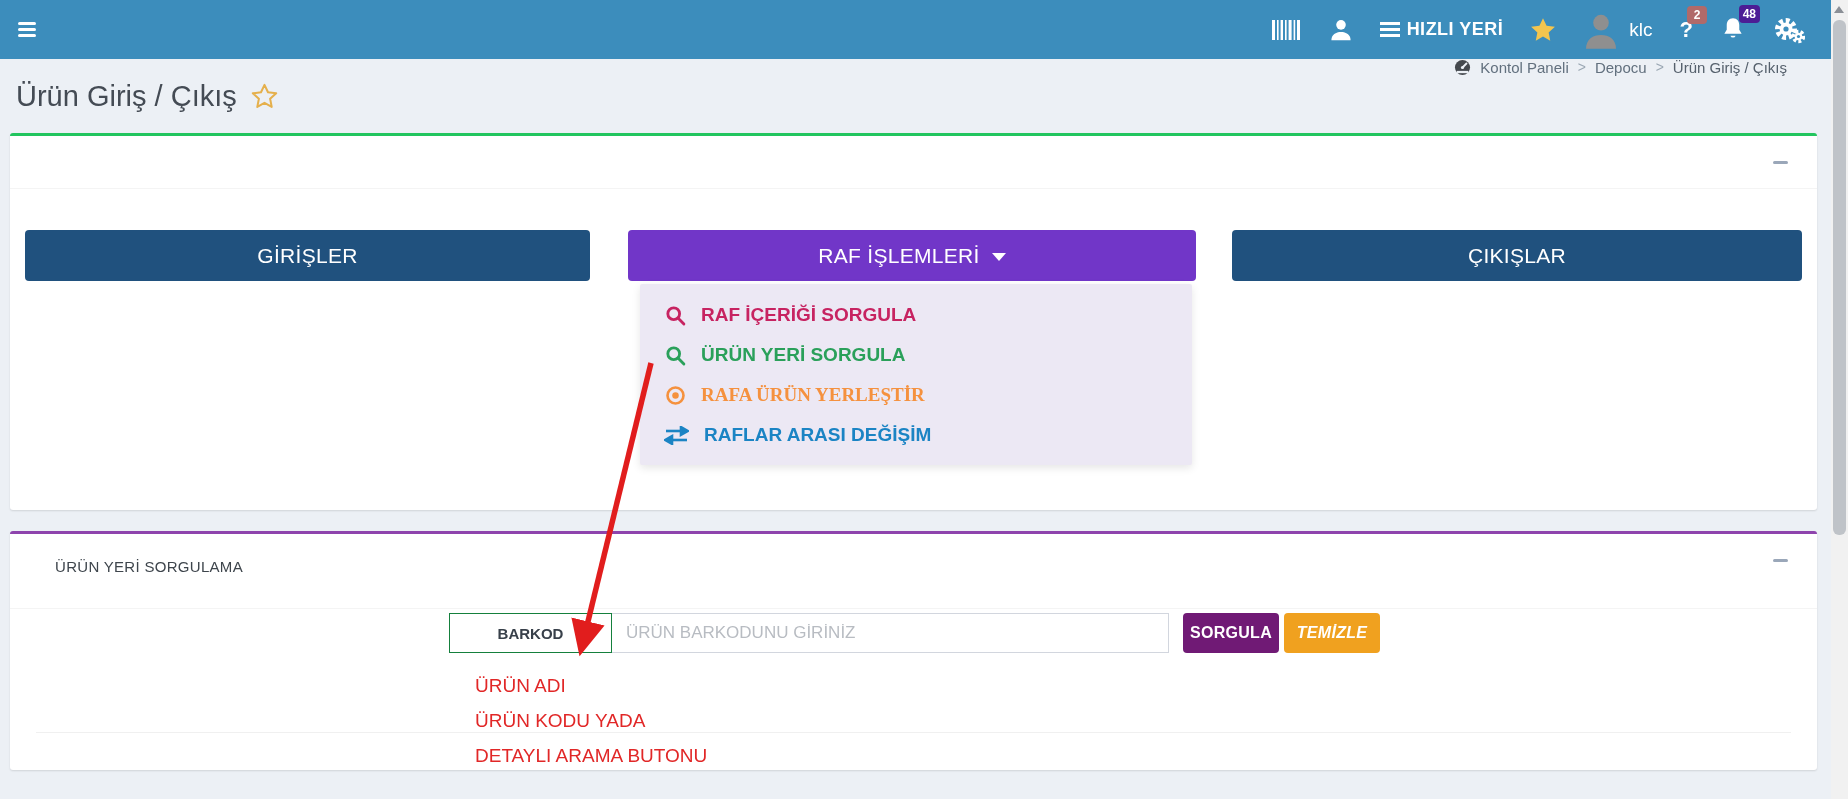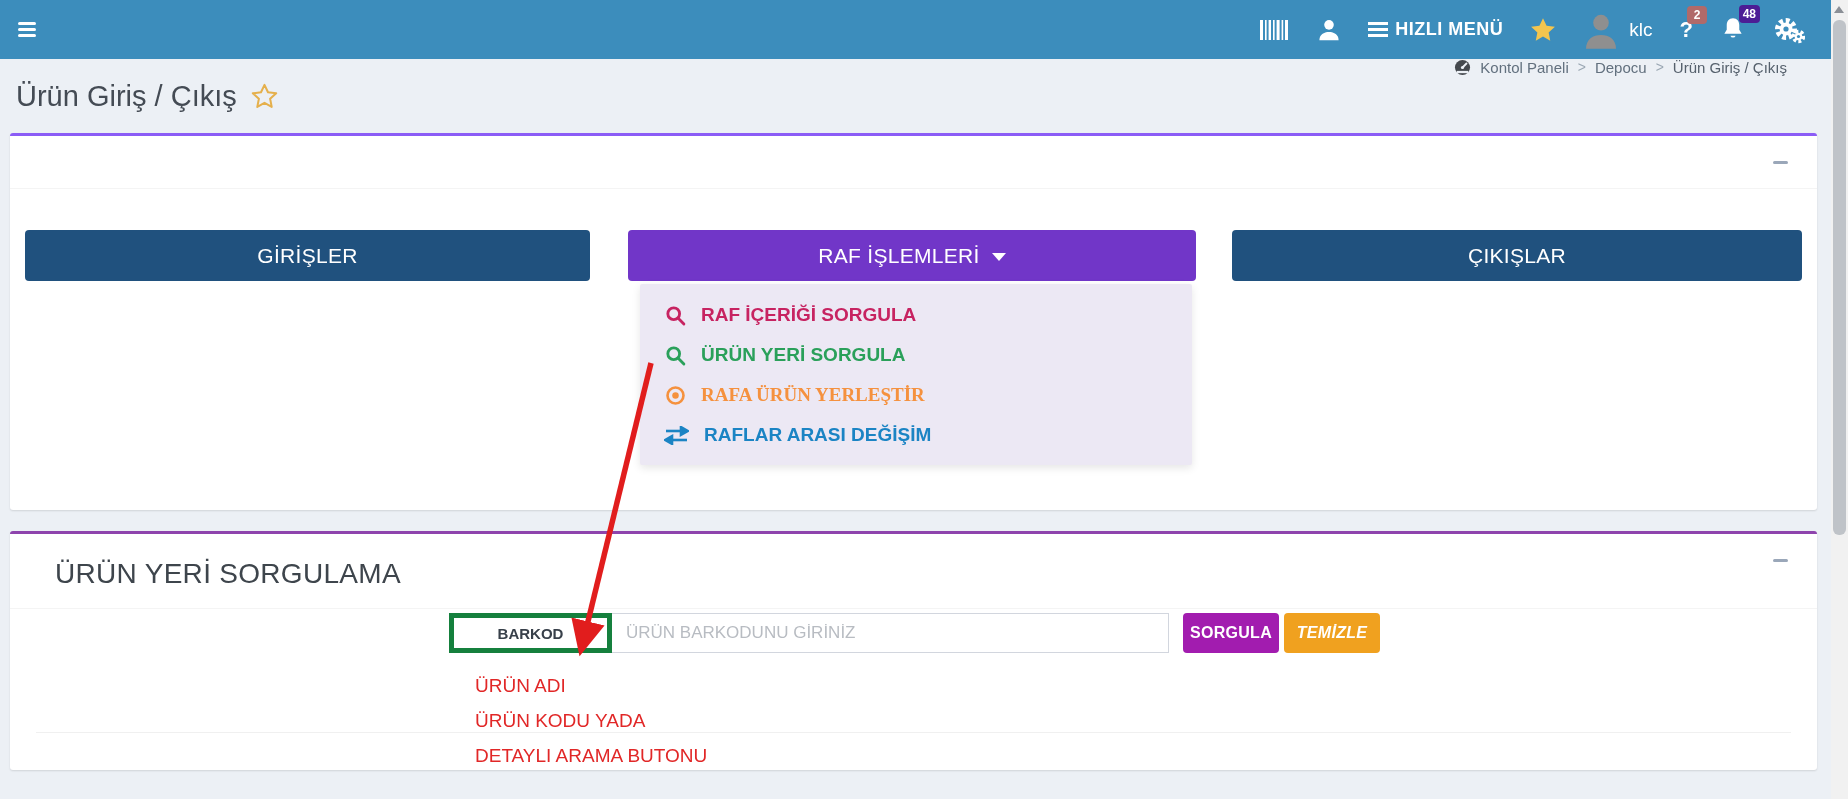--- a/index.html
+++ b/index.html
@@ -24,57 +24,57 @@
   
   .titlebar { position:absolute; left:0; top:59px; width:1831px; height:74px; display:flex; align-items:center; }
   .page-title { margin-left:16px; font-size:29px; color:#444b54; display:flex; align-items:center; gap:14px; }
   .breadcrumb { position:absolute; right:44px; top:0; height:74px; display:flex; align-items:flex-start; gap:9px;
                 font-size:15px; color:#62707e; }
   .crumb-sep { color:#9aa7b3; font-size:14px; }
   .crumb-last { color:#55606c; }
   
   .card { position:absolute; left:10px; width:1807px; background:#fff; border-radius:3px;
           box-shadow:0 1px 2px rgba(0,0,0,.12); }
-  .card1 { top:133px; height:377px; border-top:3px solid #8b5cf6; }
+  .card1 { top:133px; height:377px; border-top:3px solid #22c55e; }
   .card2 { top:531px; height:239px; border-top:3px solid #8e44ad; }
   .collapse-btn { position:absolute; right:26px; top:16px; width:22px; height:20px; cursor:pointer;
                   display:flex; align-items:center; justify-content:center; }
   .collapse-bar { width:15px; height:3px; background:#9aa7b9; border-radius:2px; }
   .hdr-divider { position:absolute; left:0; right:0; top:52px; border-top:1px solid #f4f4f4; }
   .hdr-divider2 { position:absolute; left:0; right:0; top:74px; border-top:1px solid #f4f4f4; }
-  .panel-title { position:absolute; left:45px; top:24px; font-size:28px; color:#3e454c; letter-spacing:.3px; }
+  .panel-title { position:absolute; left:45px; top:24px; font-size:15px; color:#3e454c; letter-spacing:.3px; }
   .row-divider { position:absolute; left:26px; right:26px; top:198px; border-top:1px solid #f0f0f0; }
   
   .big-btn { position:absolute; top:94px; height:51px; border:none; border-radius:4px; color:#fff;
              font-family:"Liberation Sans", sans-serif; font-size:21px; letter-spacing:.3px; cursor:pointer;
              display:flex; align-items:center; justify-content:center; gap:12px; }
   .btn-dark  { background:#20517e; }
   .btn-girisler { left:15px;  width:565px; }
   .btn-raf      { left:618px; width:568px; background:#7136c8; }
   .btn-cikislar { left:1222px; width:570px; }
   .caret-down { width:0; height:0; border-left:7px solid transparent; border-right:7px solid transparent;
                 border-top:8px solid #fff; margin-top:2px; }
   
   .shelf-menu { position:absolute; left:630px; top:148px; width:552px; height:181px; background:#ece8f4;
                 border-radius:2px; box-shadow:0 3px 8px rgba(0,0,0,.10); padding:11px 0 0 24px; }
   .menu-item { display:flex; align-items:center; gap:15px; height:40px; font-size:19px; font-weight:bold;
                cursor:pointer; }
   .mi0 { color:#c72361; } .mi1 { color:#2aa05a; } .mi2 { color:#f5913e;font-family:Liberation Serif, serif; } .mi3 { color:#1b84c4; }
   .mi-icon { flex:0 0 22px; display:flex; align-items:center; justify-content:center; }
   
   .input-group { position:absolute; left:439px; top:79px; display:flex; height:40px; }
-  .ig-addon { width:163px; border:5px solid #15803d; background:#fff; display:flex; align-items:center;
+  .ig-addon { width:163px; border:1px solid #15803d; background:#fff; display:flex; align-items:center;
               justify-content:center; font-size:15px; font-weight:bold; color:#38404a; }
   .ig-input { width:557px; height:40px; border:1px solid #d2d6de; border-left:none; padding:0 14px;
               font-family:"Liberation Sans", sans-serif; font-size:17px; color:#333; outline:none; }
   .ig-input::placeholder { color:#b8bcc2; }
   .small-btn { position:absolute; top:79px; width:96px; height:40px; border:none; border-radius:4px;
                color:#fff; font-family:"Liberation Sans", sans-serif; font-size:16px; font-weight:bold;
                letter-spacing:.3px; cursor:pointer; }
-  .btn-sorgula { left:1173px; background:#a21caf; }
+  .btn-sorgula { left:1173px; background:#701a75; }
   .btn-temizle { left:1274px; background:#f0a11f;font-style:italic; }
   
   .annotation { position:absolute; left:475px; top:668px; color:#e12727; font-size:19px; line-height:35px;
                 z-index:40; }
   .arrow-overlay { position:absolute; left:0; top:0; width:1848px; height:799px; pointer-events:none; z-index:41; }
   
   .scrollbar { position:absolute; right:0; top:0; width:17px; height:799px; background:#f1f1f1; }
   .sb-arrow { position:absolute; top:6px; left:3px; width:0; height:0; border-left:5.5px solid transparent;
               border-right:5.5px solid transparent; border-bottom:7px solid #8a8f96; cursor:pointer; }
   .sb-thumb { position:absolute; top:20px; left:2px; width:13px; height:515px; background:#bfc3c8;
@@ -115,21 +115,21 @@
           <path d="M2.2 20.5 c0-5.2 4.1-7.6 8.8-7.6 s8.8 2.4 8.8 7.6 z"></path>
         </svg>
       </div>
 
       <div class="nav-item quick-menu">
         <svg width="20" height="16" viewBox="0 0 20 16" fill="#fff">
           <rect x="0" y="0" width="20" height="3"></rect>
           <rect x="0" y="6" width="20" height="3"></rect>
           <rect x="0" y="12" width="20" height="3"></rect>
         </svg>
-        <span>HIZLI MENÜ</span>
+        <span>HIZLI YERİ</span>
       </div>
 
       <div class="nav-item">
         <svg width="26" height="25" viewBox="0 0 24 23">
           <polygon points="12,1 15.3,8.1 23,9 17.2,14.2 18.7,21.9 12,18 5.3,21.9 6.8,14.2 1,9 8.7,8.1" fill="#f3c54e"></polygon>
         </svg>
       </div>
 
       <div class="nav-item nav-user">
         <svg width="36" height="38" viewBox="0 0 24 25" fill="#8f8f8f">

